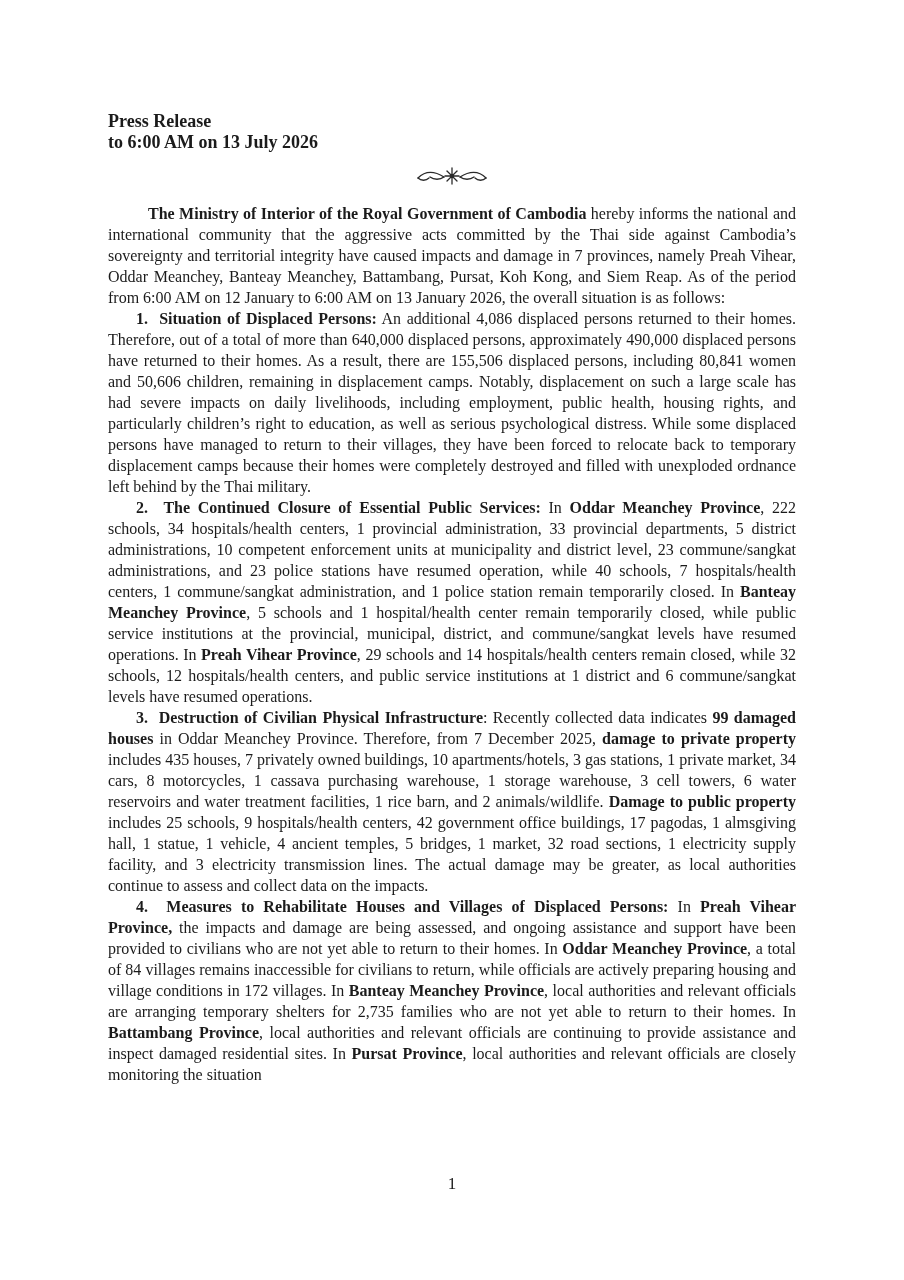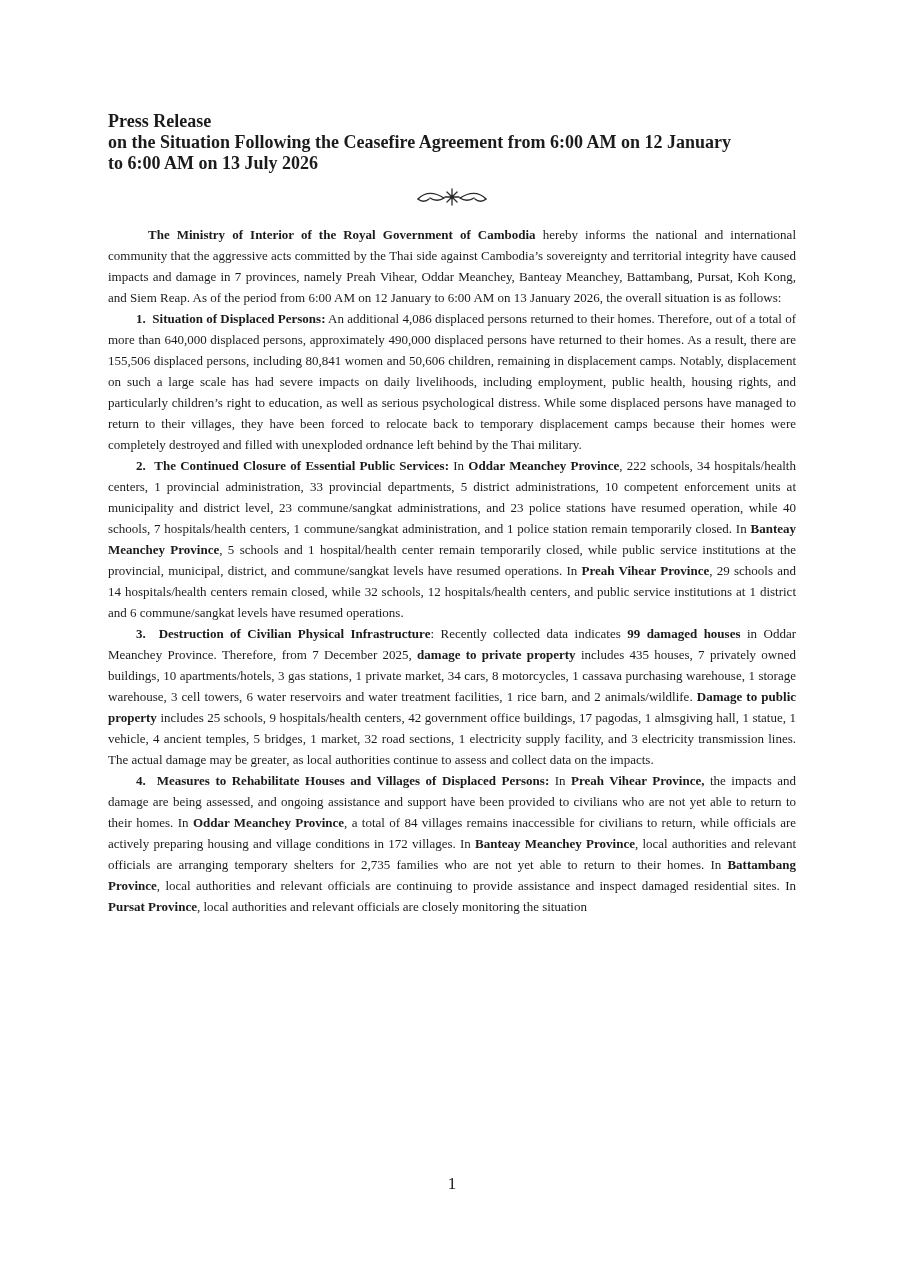--- a/index.html
+++ b/index.html
@@ -7,36 +7,35 @@
     width:904px;height:1280px;background:#ffffff;
     font-family:"Liberation Serif", serif;
     color:#1b1b1b;
     -webkit-font-smoothing:antialiased;
   }
   .page{position:relative;width:904px;height:1280px;background:#ffffff;overflow:hidden;}
   .content{position:absolute;left:108px;top:111px;width:688px;}
   .title{ text-align:left;font-weight:bold;font-size:18px;line-height:21px;}
   .ornament{ text-align:center;margin-top:12px;height:22px;}
   .ornament svg{display:inline-block;vertical-align:top;}
-  .bodytext{ margin-top:16px;font-size:13px;line-height:21px;text-align:justify;}
+  .bodytext{ margin-top:16px;font-size:16px;line-height:21px;text-align:justify;}
   p.para{margin:0;padding:0;text-indent:28px;}
   p.intro{text-indent:40px;}
   .b{font-weight:bold;}
   .footer{ position:absolute;top:1174px;left:0;width:100%;
     text-align:center;font-size:17px;line-height:20px;color:#1b1b1b;}
 </style>
 </head>
 <body>
 
 <div class="page">
   <div class="content">
 
     <div class="title">
       <div>Press Release</div>
-      <div>on the Situation Following the Ceasefire Agreement from 6:00 AM on 12 January</div>
       <div>to 6:00 AM on 13 July 2026</div>
     </div>
 
     <div class="ornament">
       <svg viewBox="0 0 80 22" width="80" height="22" aria-hidden="true">
         <g fill="none" stroke="#2a2a2a" stroke-width="1.3" stroke-linecap="round">
           <path d="M6 13 C14 5, 24 7, 32 12"></path>
           <path d="M6 13 C9 16, 14 16, 17 13"></path>
           <path d="M32 12 C28 15, 22 15, 18 12"></path>
           <path d="M74 13 C66 5, 56 7, 48 12"></path>

